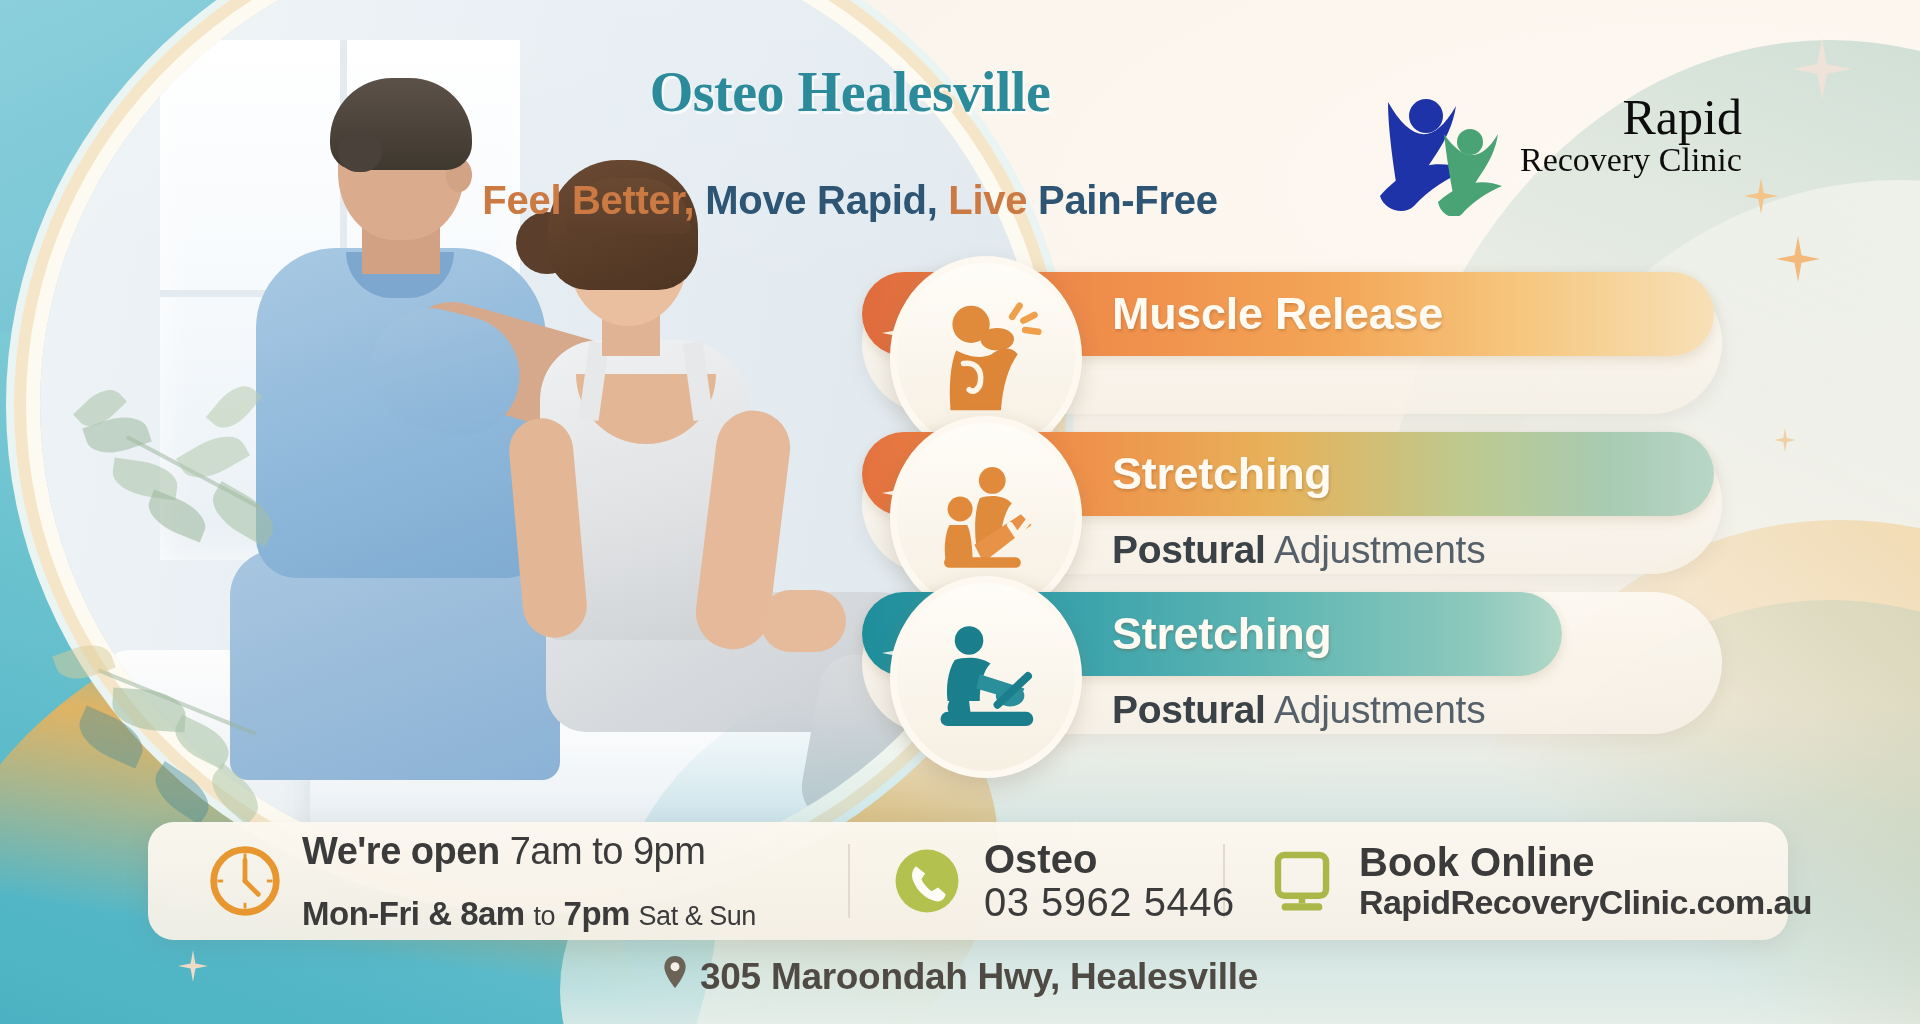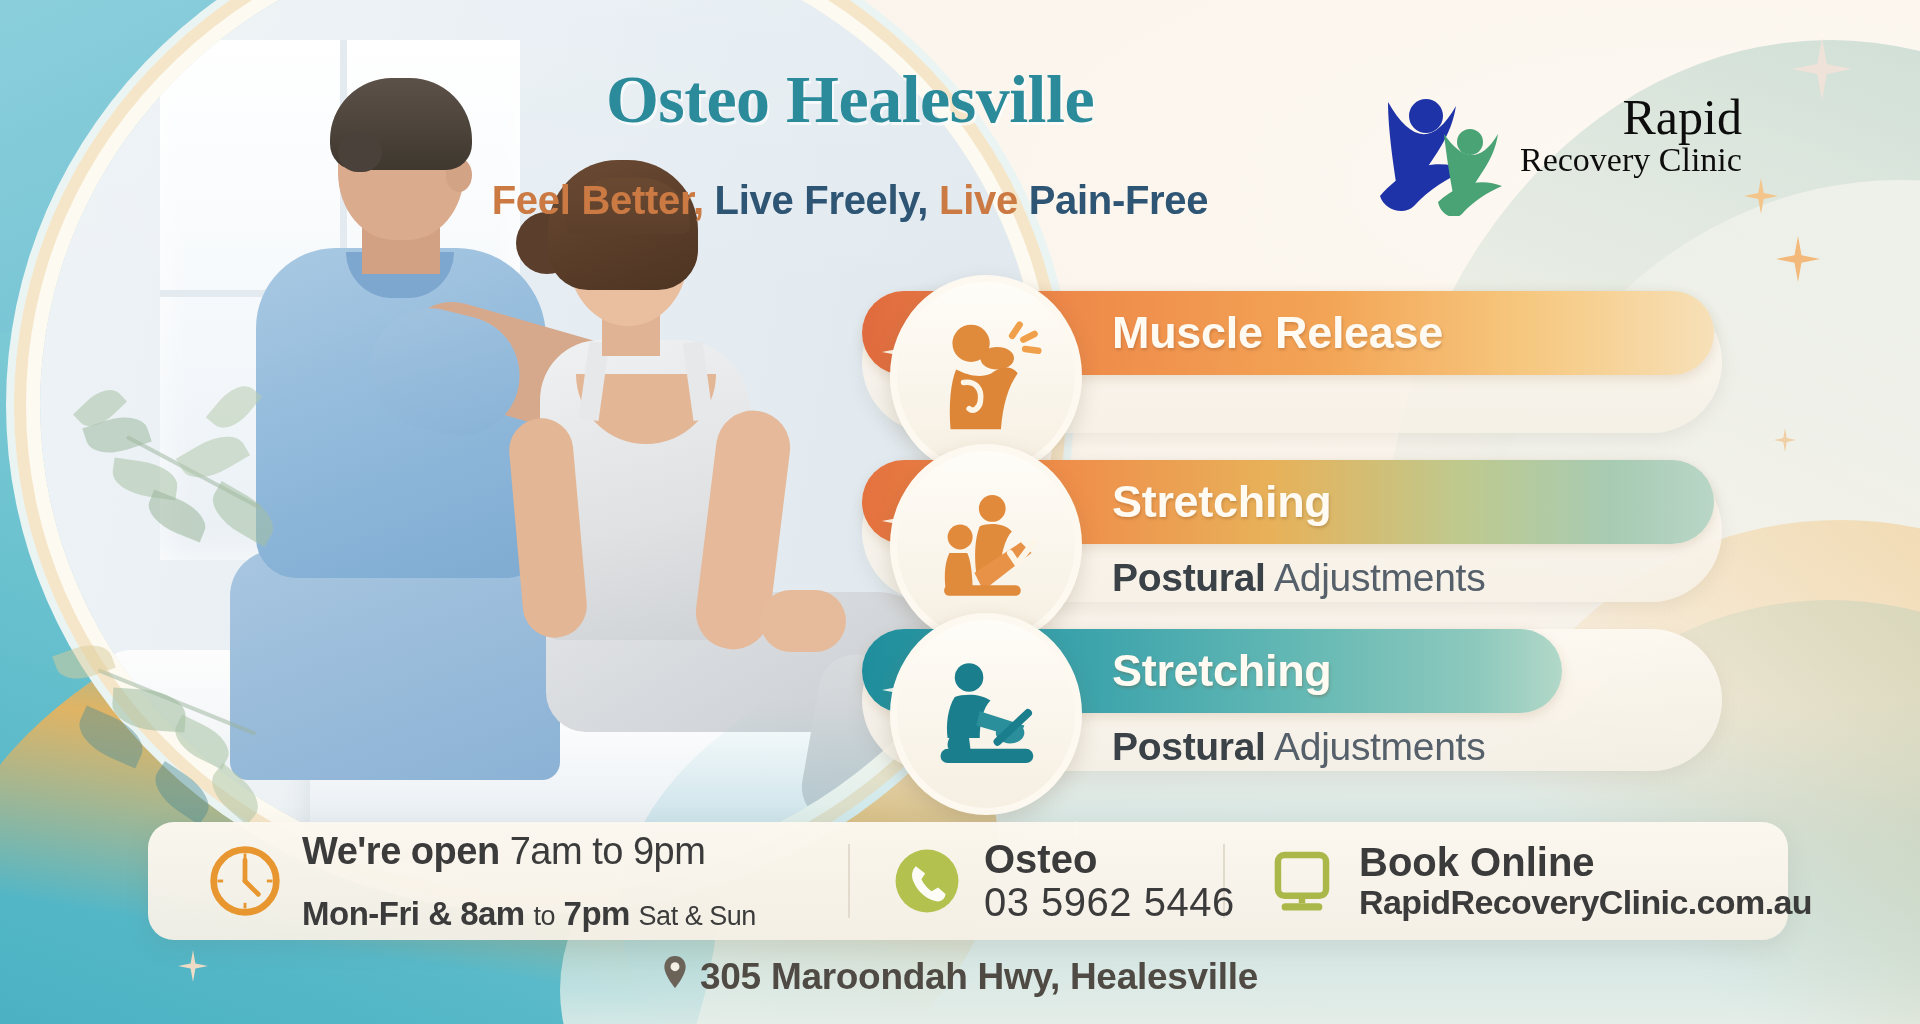--- a/index.html
+++ b/index.html
@@ -111,37 +111,37 @@
     transform:rotate(-6deg);}
 
   .star{position:absolute;}
   .star i{display:block;width:100%;height:100%;
     background:currentColor;
     clip-path:polygon(50% 0%,58% 42%,100% 50%,58% 58%,50% 100%,42% 58%,0% 50%,42% 42%);}
 
   
   .header{position:absolute;left:0;top:60px;width:1920px;}
   .title{position:absolute;left:400px;top:0;width:900px;text-align:center;
-    font-family:"Liberation Serif",serif;font-size:68px;font-weight:700;color:#2b8b9b;
+    font-family:"Liberation Serif",serif;font-size:56px;font-weight:700;color:#2b8b9b;
     letter-spacing:-.5px;text-shadow:2px 3px 0 rgba(255,255,255,.65);}
   .tagline{position:absolute;left:400px;top:118px;width:900px;text-align:center;
     font-size:40px;font-weight:700;letter-spacing:-.3px;white-space:nowrap;}
   .tg-o{color:#cc7a43;}
   .tg-b{color:#2f5574;}
 
   .logo{position:absolute;left:1370px;top:20px;width:500px;height:140px;}
   .logo-mark{position:absolute;left:0;top:6px;width:150px;height:130px;}
   .logo-text{position:absolute;left:150px;top:12px;font-family:"Liberation Serif",serif;
     color:#0d0d0d;line-height:1.02;}
   .logo-l1{font-size:50px;text-align:right;}
   .logo-l2{font-size:34px;}
 
   
   .cards{position:absolute;left:862px;top:272px;width:880px;}
-  .card{position:relative;height:150px;margin-bottom:10px;margin-top:19px;}
+  .card{position:relative;height:150px;margin-bottom:10px;}
   .card-shell{position:absolute;left:0;top:0;width:860px;height:142px;border-radius:72px;
     background:linear-gradient(180deg,rgba(253,249,242,.92),rgba(246,240,230,.86));
     box-shadow:0 6px 18px rgba(120,110,90,.10);}
   .card-pill{position:absolute;left:0;top:0;height:84px;border-radius:46px;
     box-shadow:0 4px 12px rgba(150,110,60,.18);}
   .c1 .card-pill{width:852px;background:linear-gradient(90deg,#e06b3e 0%,#ef8d4b 28%,#f3a556 55%,#f6c87f 78%,#f7e0b8 100%);}
   .c2 .card-pill{width:852px;background:linear-gradient(90deg,#e4723f 0%,#ef8e4a 24%,#e8b159 48%,#bfc98d 70%,#a7cbb3 88%,#b9d6c6 100%);}
   .c3 .card-pill{width:700px;background:linear-gradient(90deg,#1f8e9c 0%,#3aa2ab 30%,#63b8b4 62%,#8ec9bd 88%,#b2d8c8 100%);}
   .card-icon{position:absolute;left:28px;top:-16px;width:178px;height:188px;border-radius:50%;
     background:linear-gradient(180deg,#fffdf8,#f6efe2);
@@ -275,21 +275,21 @@
       </div>
     <div class="star" style="left:1066px;top:820px;width:20px;height:22px;color:#ffffff;">
         <i></i>
       </div>
   </div>
 
   <div class="header">
     <div class="title">Osteo Healesville</div>
     <div class="tagline">
       <span class="tg-o">Feel Better,</span>
-      <span class="tg-b">Live Freely,</span>
+      <span class="tg-b">Move Rapid,</span>
       <span class="tg-o">Live</span>
       <span class="tg-b">Pain-Free</span>
     </div>
 
     <div class="logo">
       <div class="logo-mark">
         <svg viewBox="0 0 150 130" width="150" height="130">
           <path d="M18 16 C40 54, 62 62, 86 20 C80 58, 56 78, 44 104 C40 116, 30 118, 28 108 C24 84, 18 44, 18 16 Z" fill="#1f33a8"></path>
           <path d="M10 110 C38 78, 68 72, 96 84 C78 92, 58 104, 44 120 C34 130, 14 124, 10 110 Z" fill="#1f33a8"></path>
           <circle cx="56" cy="30" r="17" fill="#1f33a8"></circle>

